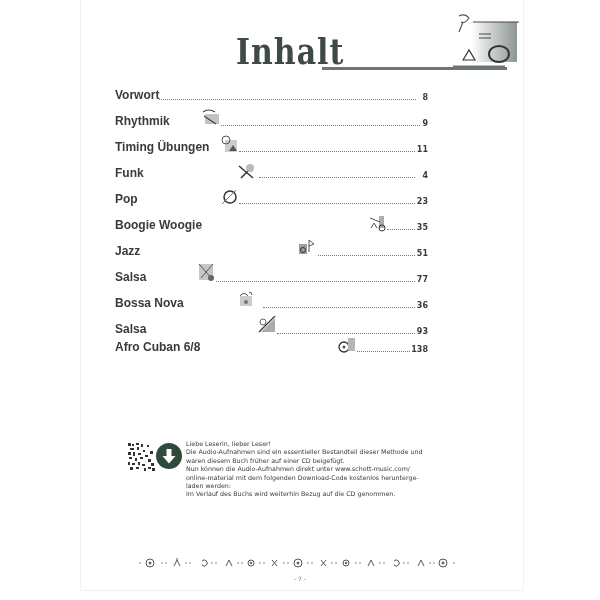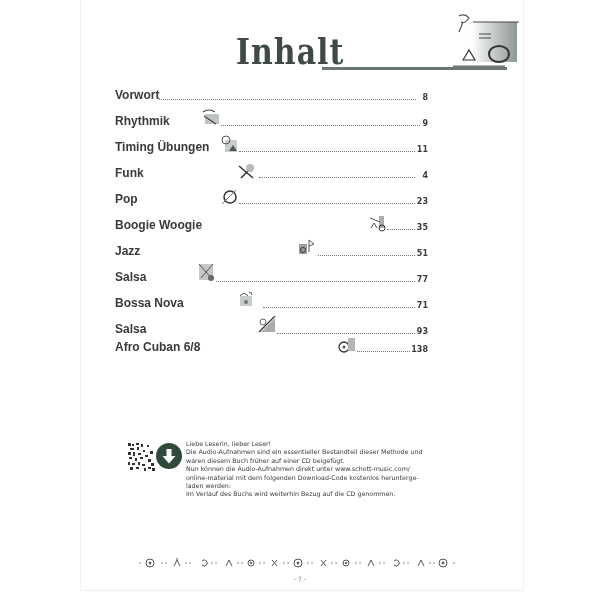--- a/index.html
+++ b/index.html
@@ -165,21 +165,21 @@
   </div>
 
   <div class="toc-row" style="top:296px">
     <span class="toc-label">Bossa Nova</span>
     <svg class="toc-icon" style="left:122px;bottom:2px" viewBox="0 0 20 18">
       <rect x="3" y="6" width="12" height="10" fill="#c8ccca"></rect>
       <path d="M3 6 q4 -5 8 0 M12 2 q3 0 3 3" stroke="#555" fill="none"></path>
       <circle cx="9" cy="12" r="2" fill="#777"></circle>
     </svg>
     <span class="toc-dots" style="left:148px;right:13px"></span>
-    <span class="toc-page">71</span>
+    <span class="toc-page">36</span>
   </div>
 
   <div class="toc-row" style="top:322px">
     <span class="toc-label">Salsa</span>
     <svg class="toc-icon" style="left:142px;bottom:2px" viewBox="0 0 20 18">
       <path d="M4 16 l14 -14 l0 14 z" fill="#a8aeaa"></path>
       <path d="M2 16 l16 -16" stroke="#333" stroke-width="1.2"></path>
       <circle cx="6" cy="6" r="3" fill="none" stroke="#666"></circle>
     </svg>
     <span class="toc-dots" style="left:162px;right:13px"></span>

